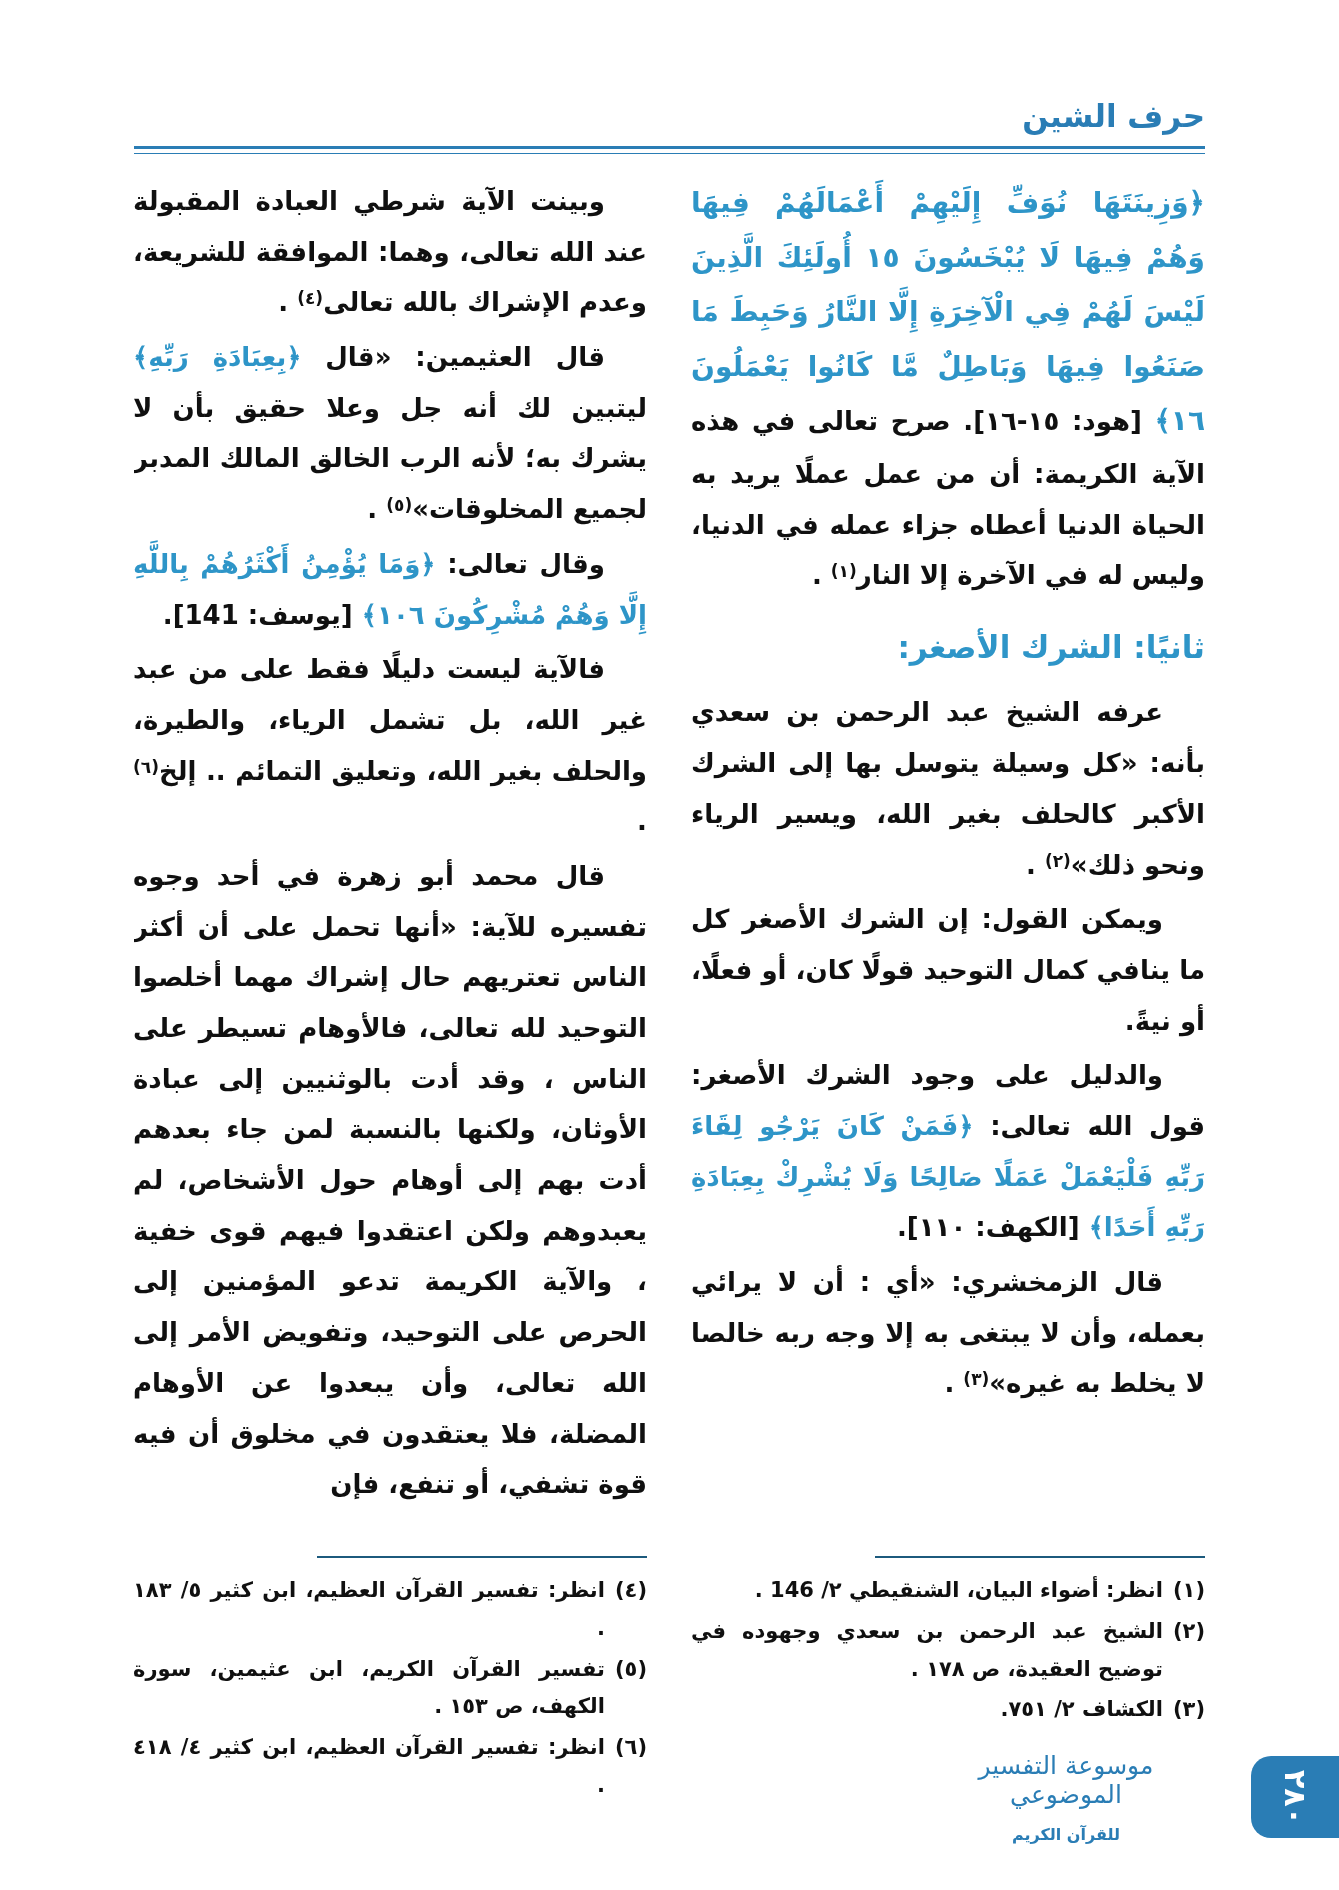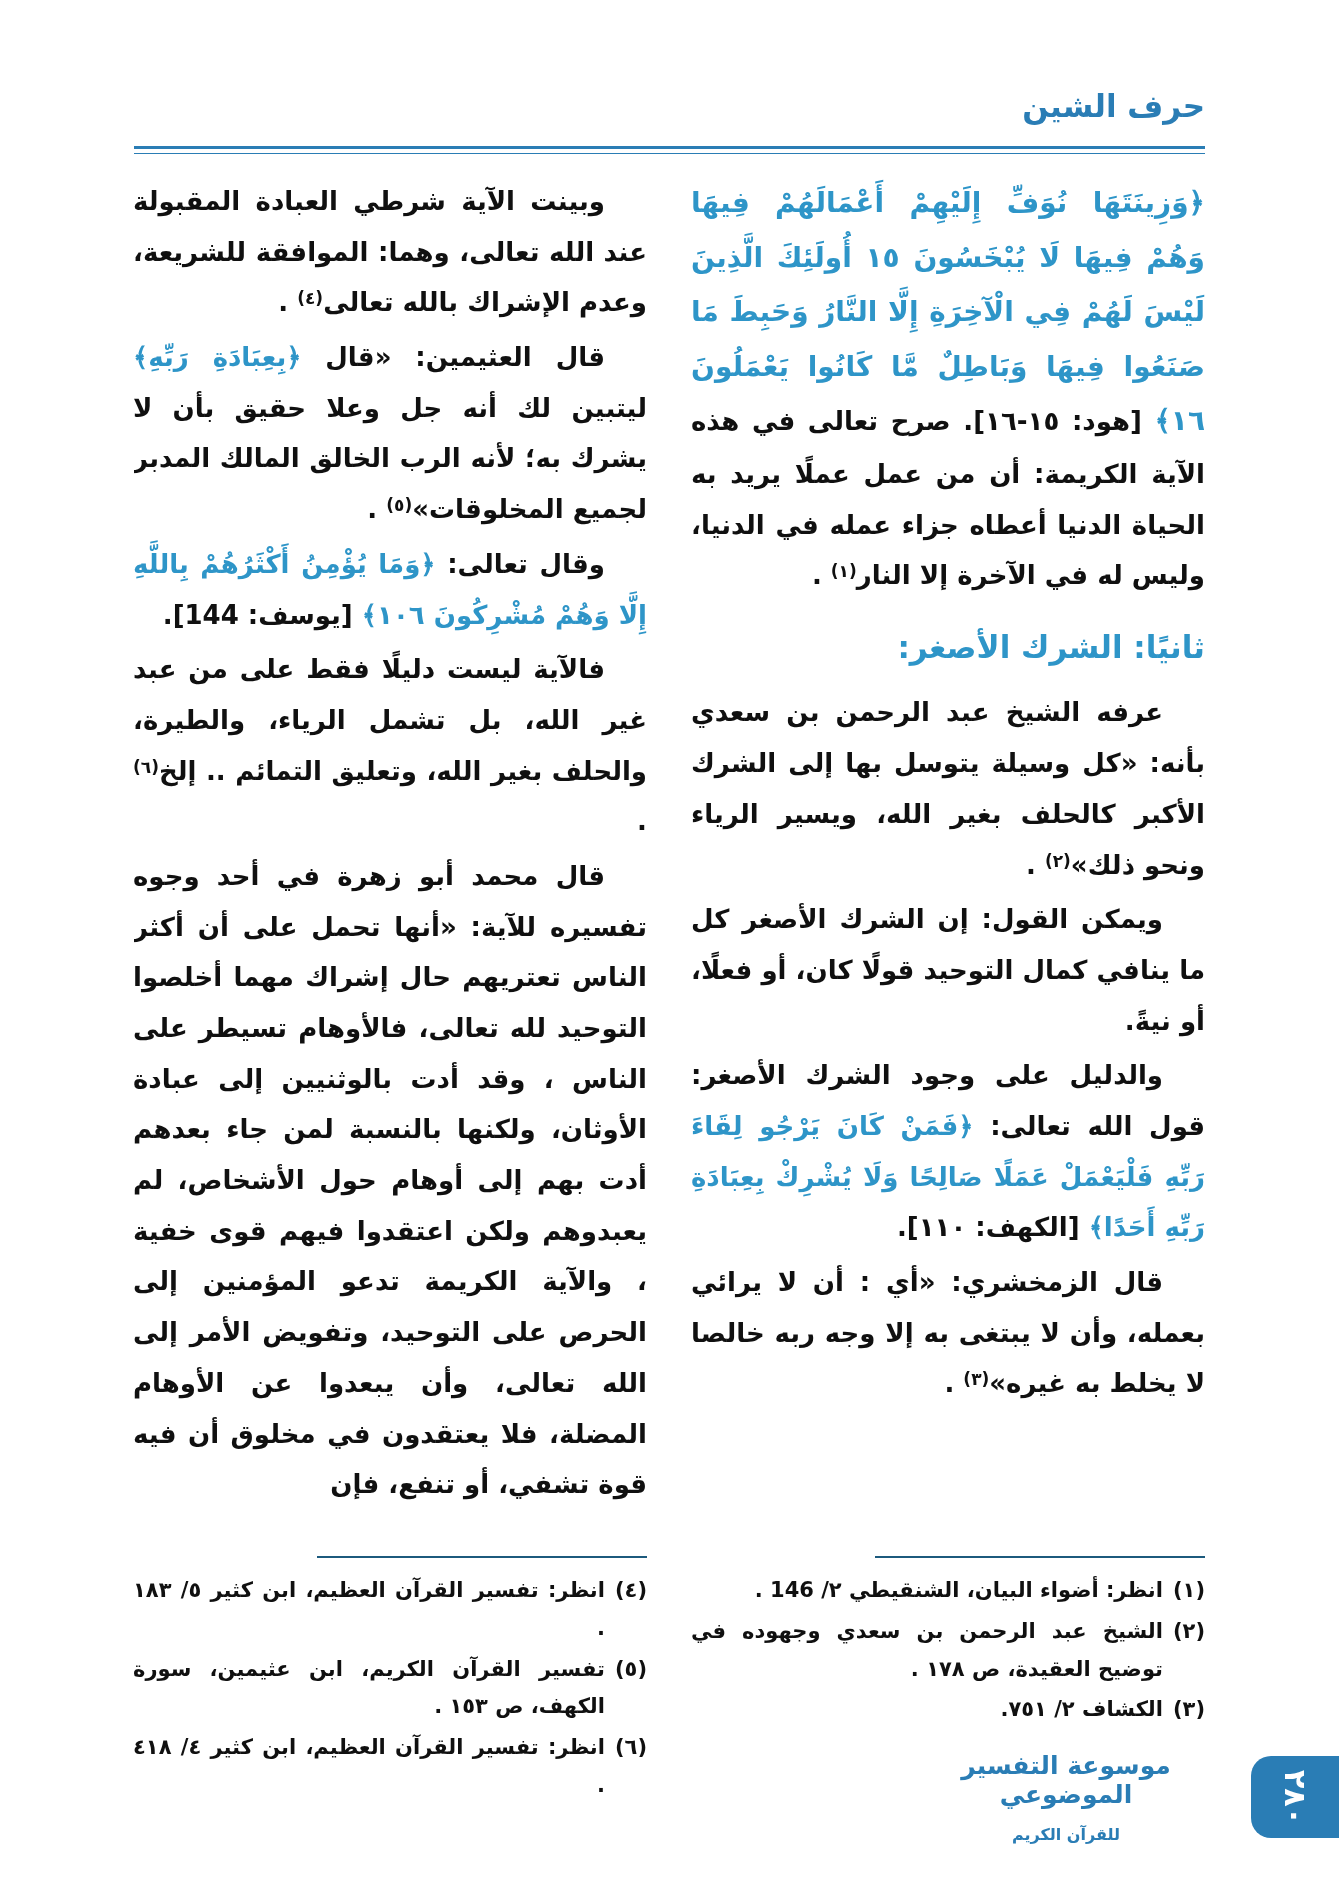--- a/index.html
+++ b/index.html
@@ -14,21 +14,21 @@
     font-family:"DejaVu Sans","Liberation Sans",sans-serif;
   }
   .page {
     position:relative;
     width:1339px; height:1890px;
     background:#ffffff;
     overflow:hidden;
     direction:rtl;
   }
   .header-title {
-    position:absolute; top:88px; right:134px;
+    position:absolute; top:98px; right:134px;
     font-size:31px; font-weight:bold;
     color:var(--accent);
   }
   .rule-thick {
     position:absolute; top:146px; left:134px; right:134px;
     height:3px; background:var(--accent);
   }
   .rule-thin {
     position:absolute; top:153px; left:134px; right:134px;
     height:1px; background:var(--accent);
@@ -74,21 +74,21 @@
     text-align:justify;
     margin-bottom:3px;
   }
   .fn-num { flex:0 0 auto; }
   .fn-text { flex:1 1 auto; }
   .footer-logo {
     position:absolute; bottom:46px; right:148px;
     width:250px; text-align:center;
     color:var(--accent);
   }
-  .logo-1 { font-size:25px; font-weight:bold; letter-spacing:-1px; }
+  .logo-1 { font-size:25px; font-weight:normal; letter-spacing:-1px; }
   .logo-2 { font-size:16px; font-weight:bold; margin-top:16px; }
   .page-badge {
     position:absolute; bottom:52px; right:0;
     width:88px; height:82px;
     background:var(--accent);
     border-radius:20px 0 0 20px;
     display:flex; align-items:center; justify-content:center;
   }
   .page-num {
     color:#ffffff; font-size:30px; font-weight:bold;
@@ -109,21 +109,21 @@
         <p class="para verse-block"><span class="seg-quran">﴿وَزِينَتَهَا نُوَفِّ إِلَيْهِمْ أَعْمَالَهُمْ فِيهَا وَهُمْ فِيهَا لَا يُبْخَسُونَ ١٥ أُولَئِكَ الَّذِينَ لَيْسَ لَهُمْ فِي الْآخِرَةِ إِلَّا النَّارُ وَحَبِطَ مَا صَنَعُوا فِيهَا وَبَاطِلٌ مَّا كَانُوا يَعْمَلُونَ ١٦﴾</span><span class="seg-normal"> [هود: ١٥-١٦]. صرح تعالى في هذه الآية الكريمة: أن من عمل عملًا يريد به الحياة الدنيا أعطاه جزاء عمله في الدنيا، وليس له في الآخرة إلا النار</span><span class="seg-fnref">(١)</span><span class="seg-normal"> .</span></p>
         <p class="para heading"><span class="seg-normal">ثانيًا: الشرك الأصغر:</span></p>
         <p class="para body"><span class="seg-normal">عرفه الشيخ عبد الرحمن بن سعدي بأنه: «كل وسيلة يتوسل بها إلى الشرك الأكبر كالحلف بغير الله، ويسير الرياء ونحو ذلك»</span><span class="seg-fnref">(٢)</span><span class="seg-normal"> .</span></p>
         <p class="para body"><span class="seg-normal">ويمكن القول: إن الشرك الأصغر كل ما ينافي كمال التوحيد قولًا كان، أو فعلًا، أو نيةً.</span></p>
         <p class="para body"><span class="seg-normal">والدليل على وجود الشرك الأصغر: قول الله تعالى: </span><span class="seg-quran">﴿فَمَنْ كَانَ يَرْجُو لِقَاءَ رَبِّهِ فَلْيَعْمَلْ عَمَلًا صَالِحًا وَلَا يُشْرِكْ بِعِبَادَةِ رَبِّهِ أَحَدًا﴾</span><span class="seg-normal"> [الكهف: ١١٠].</span></p>
         <p class="para body"><span class="seg-normal">قال الزمخشري: «أي : أن لا يرائي بعمله، وأن لا يبتغى به إلا وجه ربه خالصا لا يخلط به غيره»</span><span class="seg-fnref">(٣)</span><span class="seg-normal"> .</span></p>
       </div>
     <div class="col">
         <p class="para body"><span class="seg-normal">وبينت الآية شرطي العبادة المقبولة عند الله تعالى، وهما: الموافقة للشريعة، وعدم الإشراك بالله تعالى</span><span class="seg-fnref">(٤)</span><span class="seg-normal"> .</span></p>
         <p class="para body"><span class="seg-normal">قال العثيمين: «قال </span><span class="seg-quran">﴿بِعِبَادَةِ رَبِّهِ﴾</span><span class="seg-normal"> ليتبين لك أنه جل وعلا حقيق بأن لا يشرك به؛ لأنه الرب الخالق المالك المدبر لجميع المخلوقات»</span><span class="seg-fnref">(٥)</span><span class="seg-normal"> .</span></p>
-        <p class="para body"><span class="seg-normal">وقال تعالى: </span><span class="seg-quran">﴿وَمَا يُؤْمِنُ أَكْثَرُهُمْ بِاللَّهِ إِلَّا وَهُمْ مُشْرِكُونَ ١٠٦﴾</span><span class="seg-normal"> [يوسف: 144].</span></p>
+        <p class="para body"><span class="seg-normal">وقال تعالى: </span><span class="seg-quran">﴿وَمَا يُؤْمِنُ أَكْثَرُهُمْ بِاللَّهِ إِلَّا وَهُمْ مُشْرِكُونَ ١٠٦﴾</span><span class="seg-normal"> [يوسف: 141].</span></p>
         <p class="para body"><span class="seg-normal">فالآية ليست دليلًا فقط على من عبد غير الله، بل تشمل الرياء، والطيرة، والحلف بغير الله، وتعليق التمائم .. إلخ</span><span class="seg-fnref">(٦)</span><span class="seg-normal"> .</span></p>
         <p class="para body"><span class="seg-normal">قال محمد أبو زهرة في أحد وجوه تفسيره للآية: «أنها تحمل على أن أكثر الناس تعتريهم حال إشراك مهما أخلصوا التوحيد لله تعالى، فالأوهام تسيطر على الناس ، وقد أدت بالوثنيين إلى عبادة الأوثان، ولكنها بالنسبة لمن جاء بعدهم أدت بهم إلى أوهام حول الأشخاص، لم يعبدوهم ولكن اعتقدوا فيهم قوى خفية ، والآية الكريمة تدعو المؤمنين إلى الحرص على التوحيد، وتفويض الأمر إلى الله تعالى، وأن يبعدوا عن الأوهام المضلة، فلا يعتقدون في مخلوق أن فيه قوة تشفي، أو تنفع، فإن</span></p>
       </div>
   </div>
 
   <div class="footnotes">
     <div class="fncol">
       <div class="fn-rule"></div>
       <div>
           <div class="footnote">

